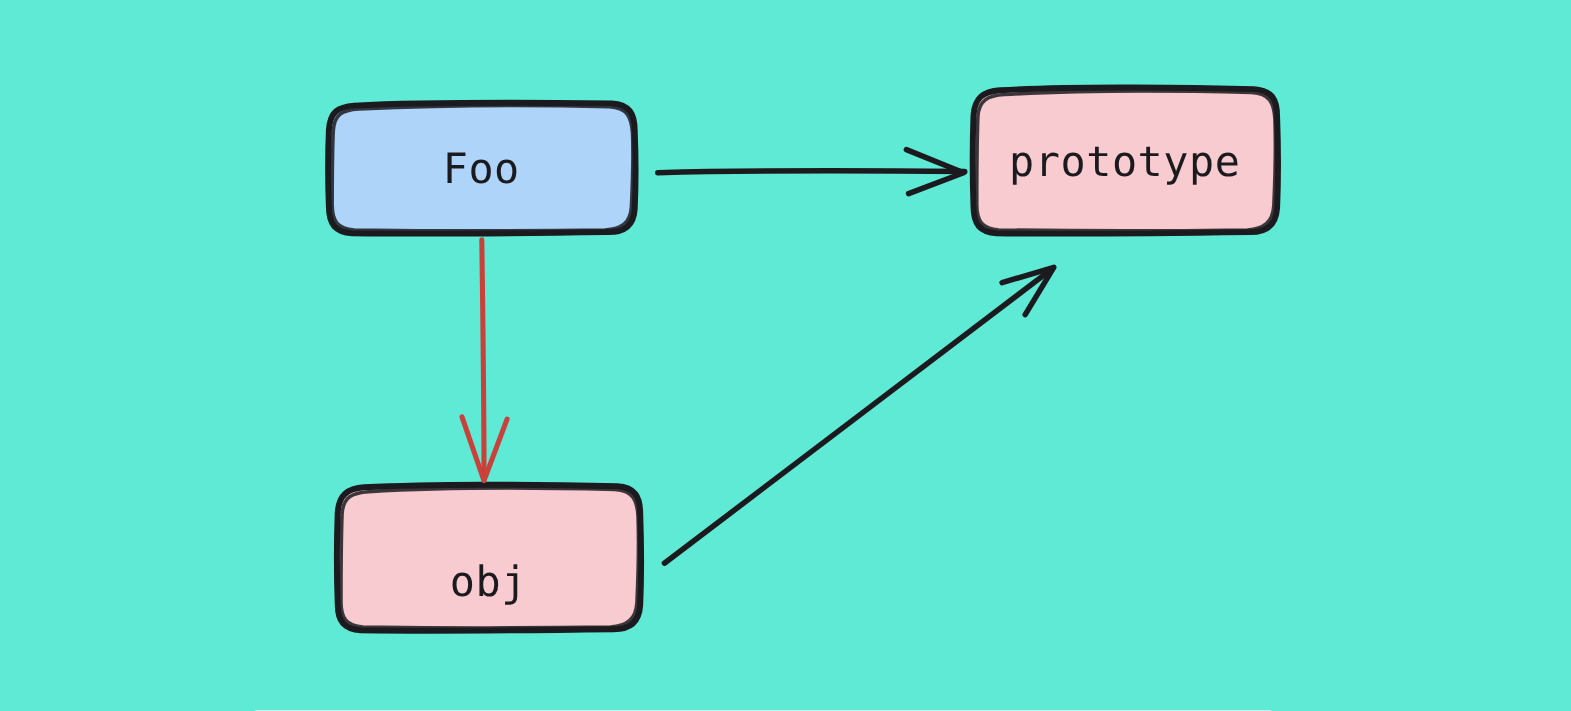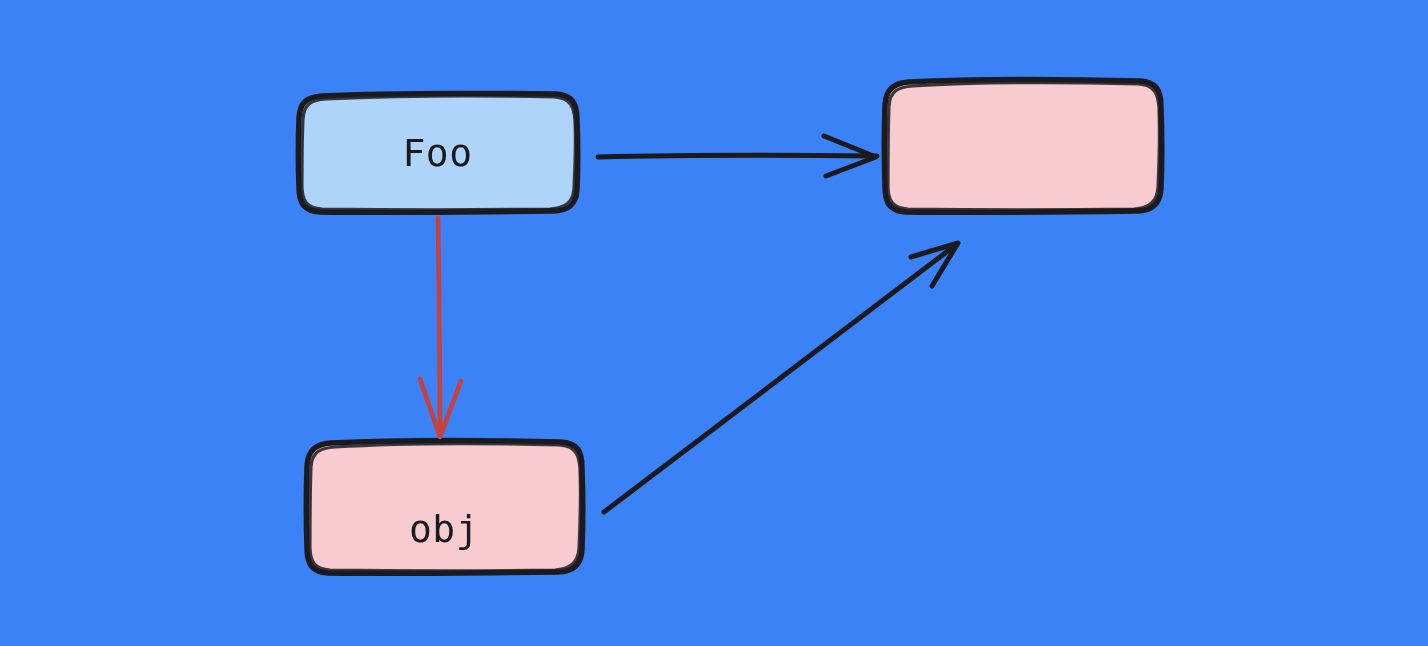--- a/index.html
+++ b/index.html
@@ -44,21 +44,21 @@
   #label-prototype {
     left: 883px; top: 80px; width: 279px; height: 133px;
   }
   #label-obj {
     left: 305px; top: 441px; width: 278px; height: 131px;
   }
 </style>
 </head>
 <body>
 
-<div id="canvas" style="background: #3b82f6;">
+<div id="canvas" style="background: #5eead4;">
 
   <svg id="diagram-svg" viewBox="0 0 1428 646" xmlns="http://www.w3.org/2000/svg">
 
     <g>
       <path d="M 321 97
                L 556 95
                Q 576 96 576 118
                L 577 190
                Q 576 209 554 210
                L 320 211
@@ -157,16 +157,17 @@
 
     <g>
       <path d="M 604 512 C 710 432 850 325 957 244" fill="none" stroke="#1b1b1f" stroke-width="5" stroke-linecap="round"></path>
       <path d="M 911 257 L 958 243 L 932 286" fill="none" stroke="#1b1b1f" stroke-width="5" stroke-linecap="round" stroke-linejoin="round"></path>
     </g>
 
   </svg>
 
   <div class="node-label" id="label-foo" style="left: 297px; top: 94px; width: 281px; height: 118px;">Foo</div>
 
+  <div class="node-label" id="label-prototype" style="left: 883px; top: 80px; width: 279px; height: 133px;">prototype</div>
 
   <div class="node-label" id="label-obj" style="left: 305px; top: 463px; width: 278px; height: 131px;">obj</div>
 
 </div>
 
 </body></html>

